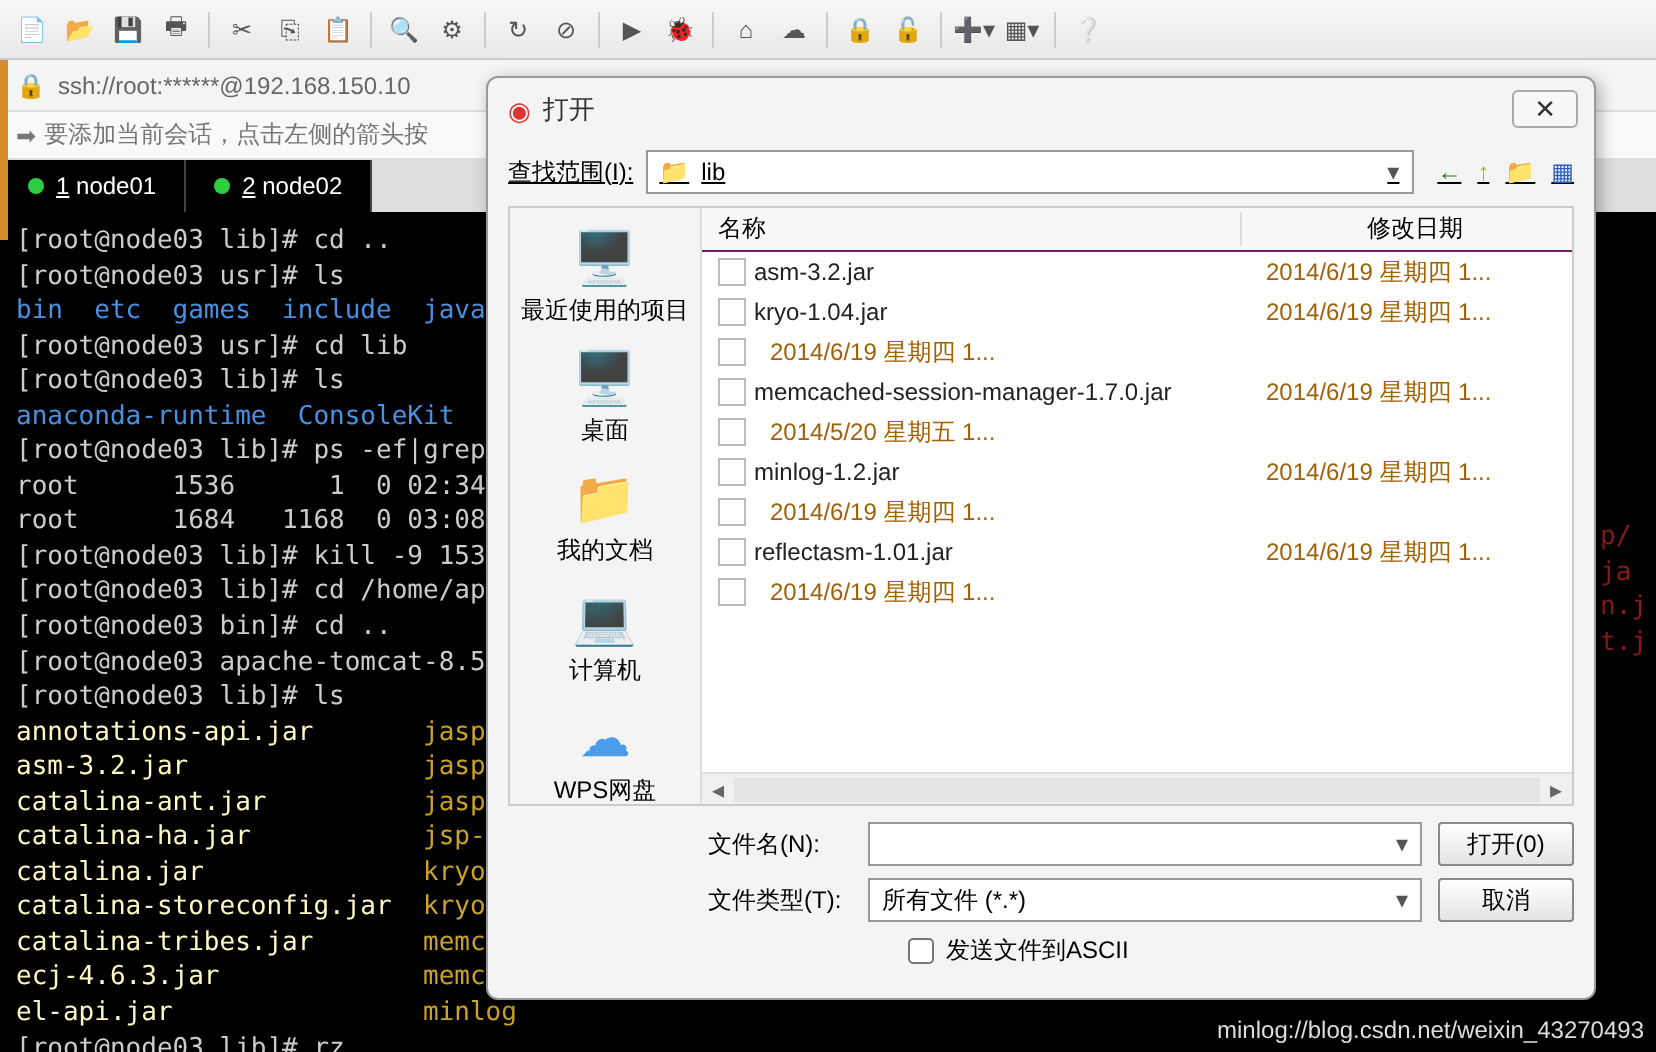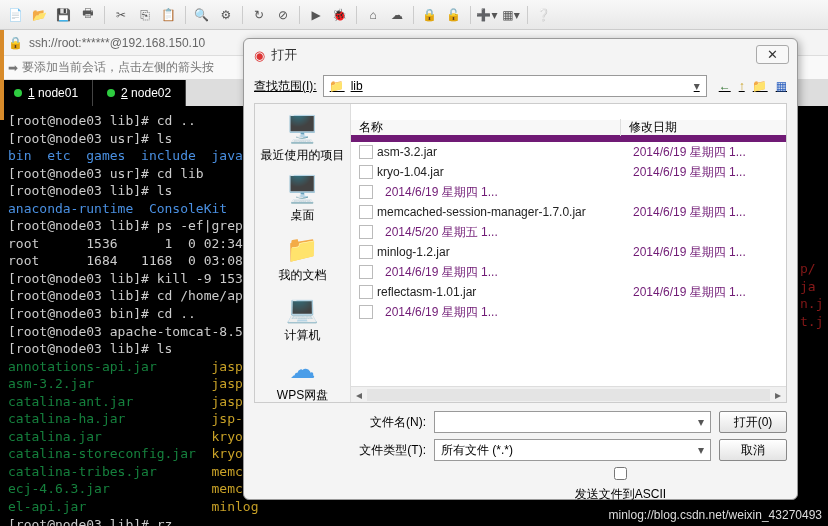--- a/index.html
+++ b/index.html
@@ -12,55 +12,55 @@
 .hintbar { height: 24px; background: #f9f9f9; border-bottom: 1px solid #ddd; display: flex; align-items: center; padding: 0 8px; color: #777; }
 .hintbar .arrow { margin-right: 4px; }
 .tabs { height: 26px; background: #ddd; display: flex; }
 .tab { padding: 4px 14px; background: #000; color: #fff; border-right: 1px solid #444; display: flex; align-items: center; gap: 6px; cursor: pointer; }
 .tab.active { background: #000; }
 .dot { width: 8px; height: 8px; border-radius: 50%; background: #2ecc40; display: inline-block; }
 .underline { text-decoration: underline; }
 .terminal { background: #000; color: #ccc; font-family: Consolas, monospace; font-size: 13px; padding: 6px 8px; height: 420px; line-height: 1.35; white-space: pre; overflow: hidden; }
 .prompt { color: #ccc; }
 .blue { color: #4a90e2; }
-.darkred { color: #15803d; }
+.darkred { color: #fef9c3; }
 .gold { color: #c9a227; }
 .dialog { position: absolute; left: 243px; top: 38px; width: 555px; height: 462px; background: #f4f4f4; border: 1px solid #999; box-shadow: 2px 2px 8px rgba(0,0,0,.3); border-radius: 6px; }
 .dlg-title { height: 32px; display: flex; align-items: center; padding: 0 10px; font-size: 13px; color: #333; }
 .dlg-title .red-icon { color: #d33; margin-right: 6px; }
 .dlg-close { position: absolute; right: 8px; top: 6px; border: 1px solid #aaa; border-radius: 3px; padding: 1px 10px; cursor: pointer; background: #f8f8f8; }
 .dlg-body { padding: 4px 10px 8px 10px; }
 .lookup-row { display: flex; align-items: center; gap: 6px; margin-bottom: 6px; text-decoration: underline; }
 .lookup-row label { white-space: nowrap; }
 .folder-select { flex: 1; height: 22px; border: 1px solid #999; background: #fff; display: flex; align-items: center; padding: 0 6px; gap: 6px; }
 .nav-icons { display: flex; gap: 8px; margin-left: 6px; }
 .nav-icons span { cursor: pointer; }
 .main-area { display: flex; height: 300px; border: 1px solid #ccc; background: #fff; }
 .sidebar { width: 96px; background: #f4f4f4; border-right: 1px solid #ddd; display: flex; flex-direction: column; align-items: center; padding-top: 6px; gap: 2px; }
 .sb-item { display: flex; flex-direction: column; align-items: center; gap: 2px; padding: 4px; cursor: pointer; }
 .sb-icon { font-size: 26px; color: #4a7ab8; }
 .sb-cloud { color: #4a9de8; }
 .file-area { flex: 1; display: flex; flex-direction: column; overflow: hidden; }
-.file-header { display: flex; border-bottom: 7px solid #701a75; background: #f8f8f8; height: 22px; align-items: center; margin-top: 16px; }
+.file-header { display: flex; border-bottom: 1px solid #701a75; background: #f8f8f8; height: 22px; align-items: center; }
 .fh-name { width: 270px; padding-left: 8px; border-right: 1px solid #ddd; }
-.fh-date { flex: 1; padding-left: 8px; }
+.fh-date { flex: 1; padding-left: 8px; text-align: center; }
 .file-list { flex: 1; overflow: hidden; }
 .file-row { display: flex; height: 20px; align-items: center; }
 .file-icon { width: 14px; height: 14px; border: 1px solid #bbb; margin: 0 4px 0 8px; background: #fff; }
 .fr-name { width: 248px; color: #222; white-space: nowrap; overflow: hidden; text-overflow: ellipsis; }
-.fr-date { flex: 1; color: #701a75; padding-left: 8px; white-space: nowrap; overflow: hidden; text-overflow: ellipsis;}
+.fr-date { flex: 1; color: #a16207; padding-left: 8px; white-space: nowrap; overflow: hidden; text-overflow: ellipsis;}
 .hscroll { height: 16px; border-top: 1px solid #ddd; background: #f0f0f0; display: flex; align-items: center; }
 .hs-btn { width: 16px; text-align: center; color: #666; cursor: pointer; }
 .hs-track { flex: 1; height: 12px; background: #e4e4e4; }
 .bottom-rows { margin-top: 8px; }
 .br { display: flex; align-items: center; gap: 8px; margin-bottom: 6px; padding-left: 100px; }
-.br label { width: 72px; text-align: right; }
+.br label { width: 72px; text-align: left; }
 .br .combo { flex: 1; height: 22px; border: 1px solid #999; background: #fff; padding: 0 6px; display: flex; align-items: center; justify-content: space-between; }
 .br .btn { width: 68px; height: 22px; border: 1px solid #888; background: linear-gradient(#fff,#e4e4e4); border-radius: 2px; cursor: pointer; display: flex; align-items: center; justify-content: center; }
-.ascii-row { display: flex; align-items: center; gap: 6px; padding-left: 200px; margin-top: 2px; flex-direction: column; }
+.ascii-row { display: flex; align-items: center; gap: 6px; padding-left: 200px; margin-top: 2px; }
 .ascii-row input { width: 13px; height: 13px; }
 .right-strip { position: absolute; right: 0; top: 110px; width: 30px; height: 410px; background: #000; color: #8b1a1a; font-family: Consolas, monospace; font-size: 13px; padding: 150px 2px 0 2px; line-height: 1.35; overflow: hidden; }
 .watermark { position: absolute; right: 6px; bottom: 4px; color: #ddd; font-size: 12px; font-family: sans-serif; }
 .orange-bar { position: absolute; left: 0; top: 30px; width: 4px; height: 90px; background: #d88b2a; }
 .drop-arrow { color: #555; }
 </style>
 </head>
 <body>
 
 <div class="toolbar">

